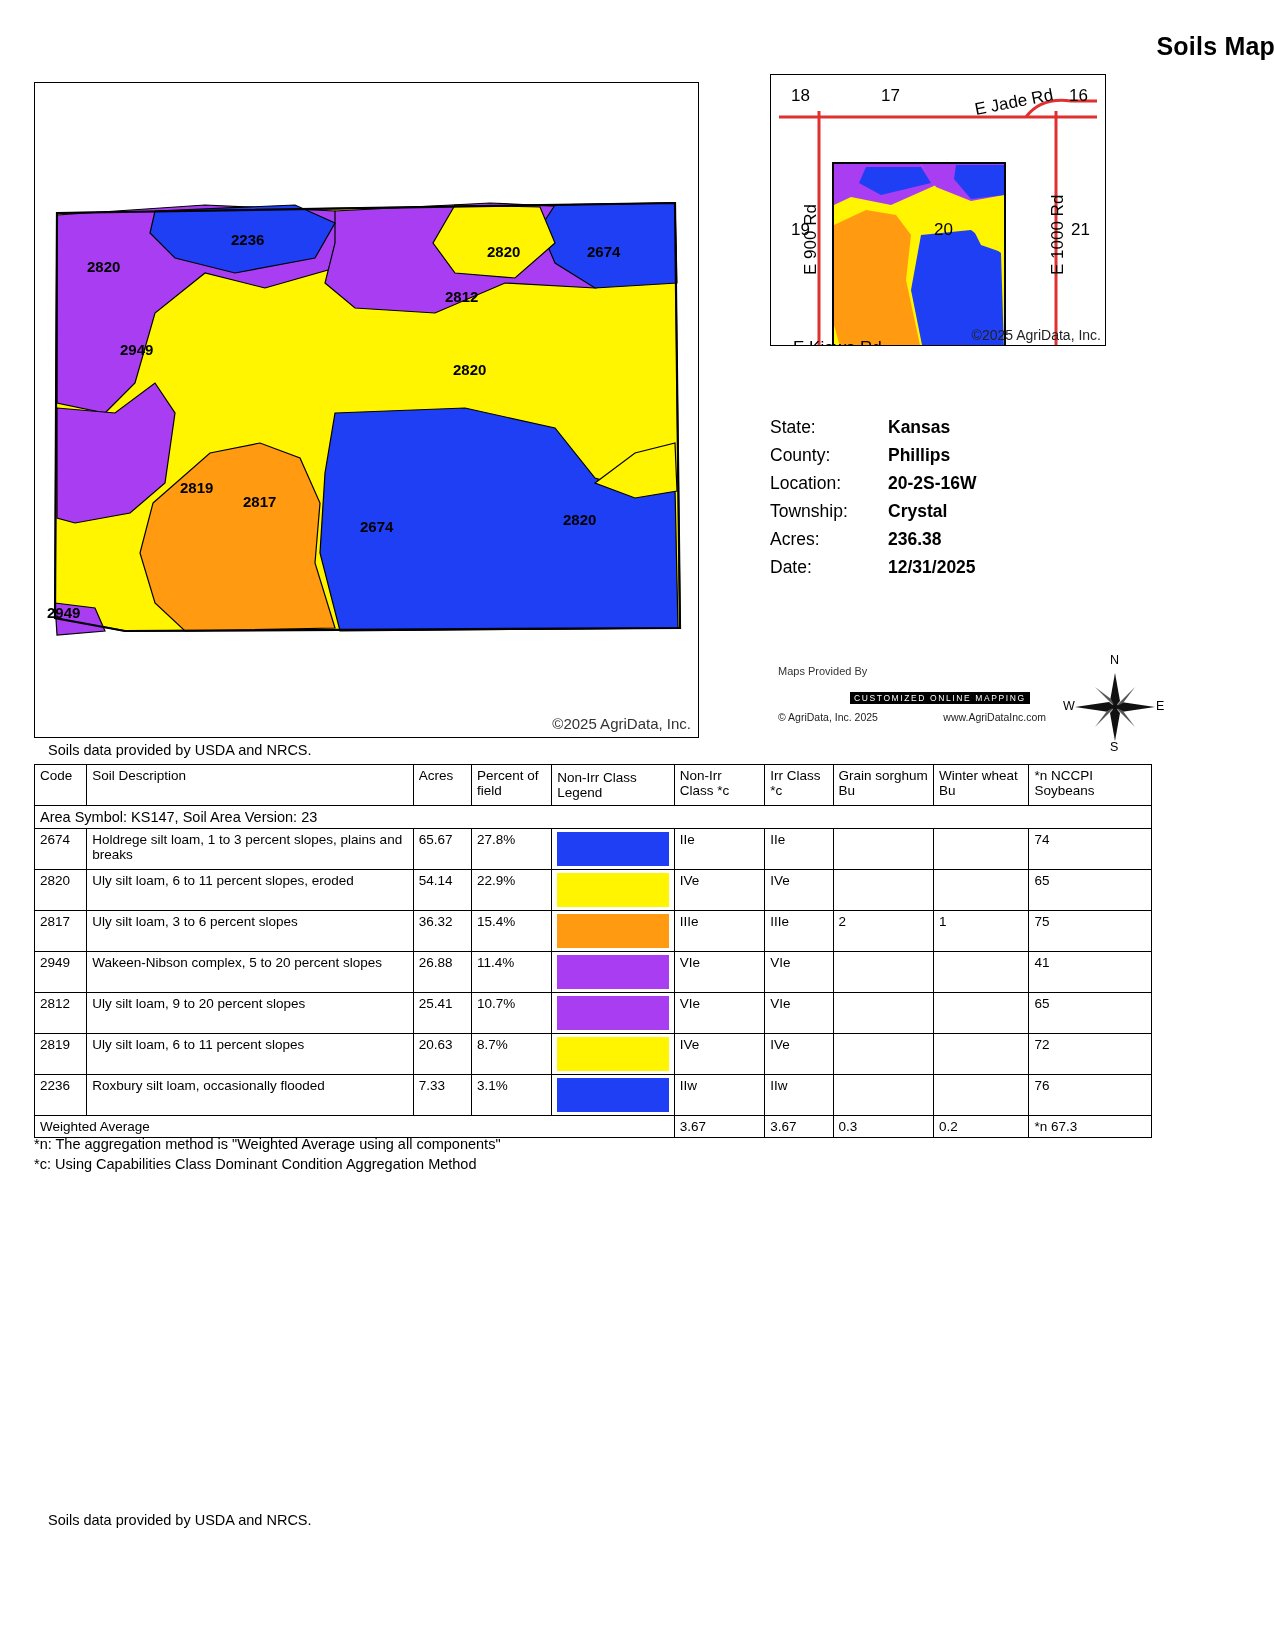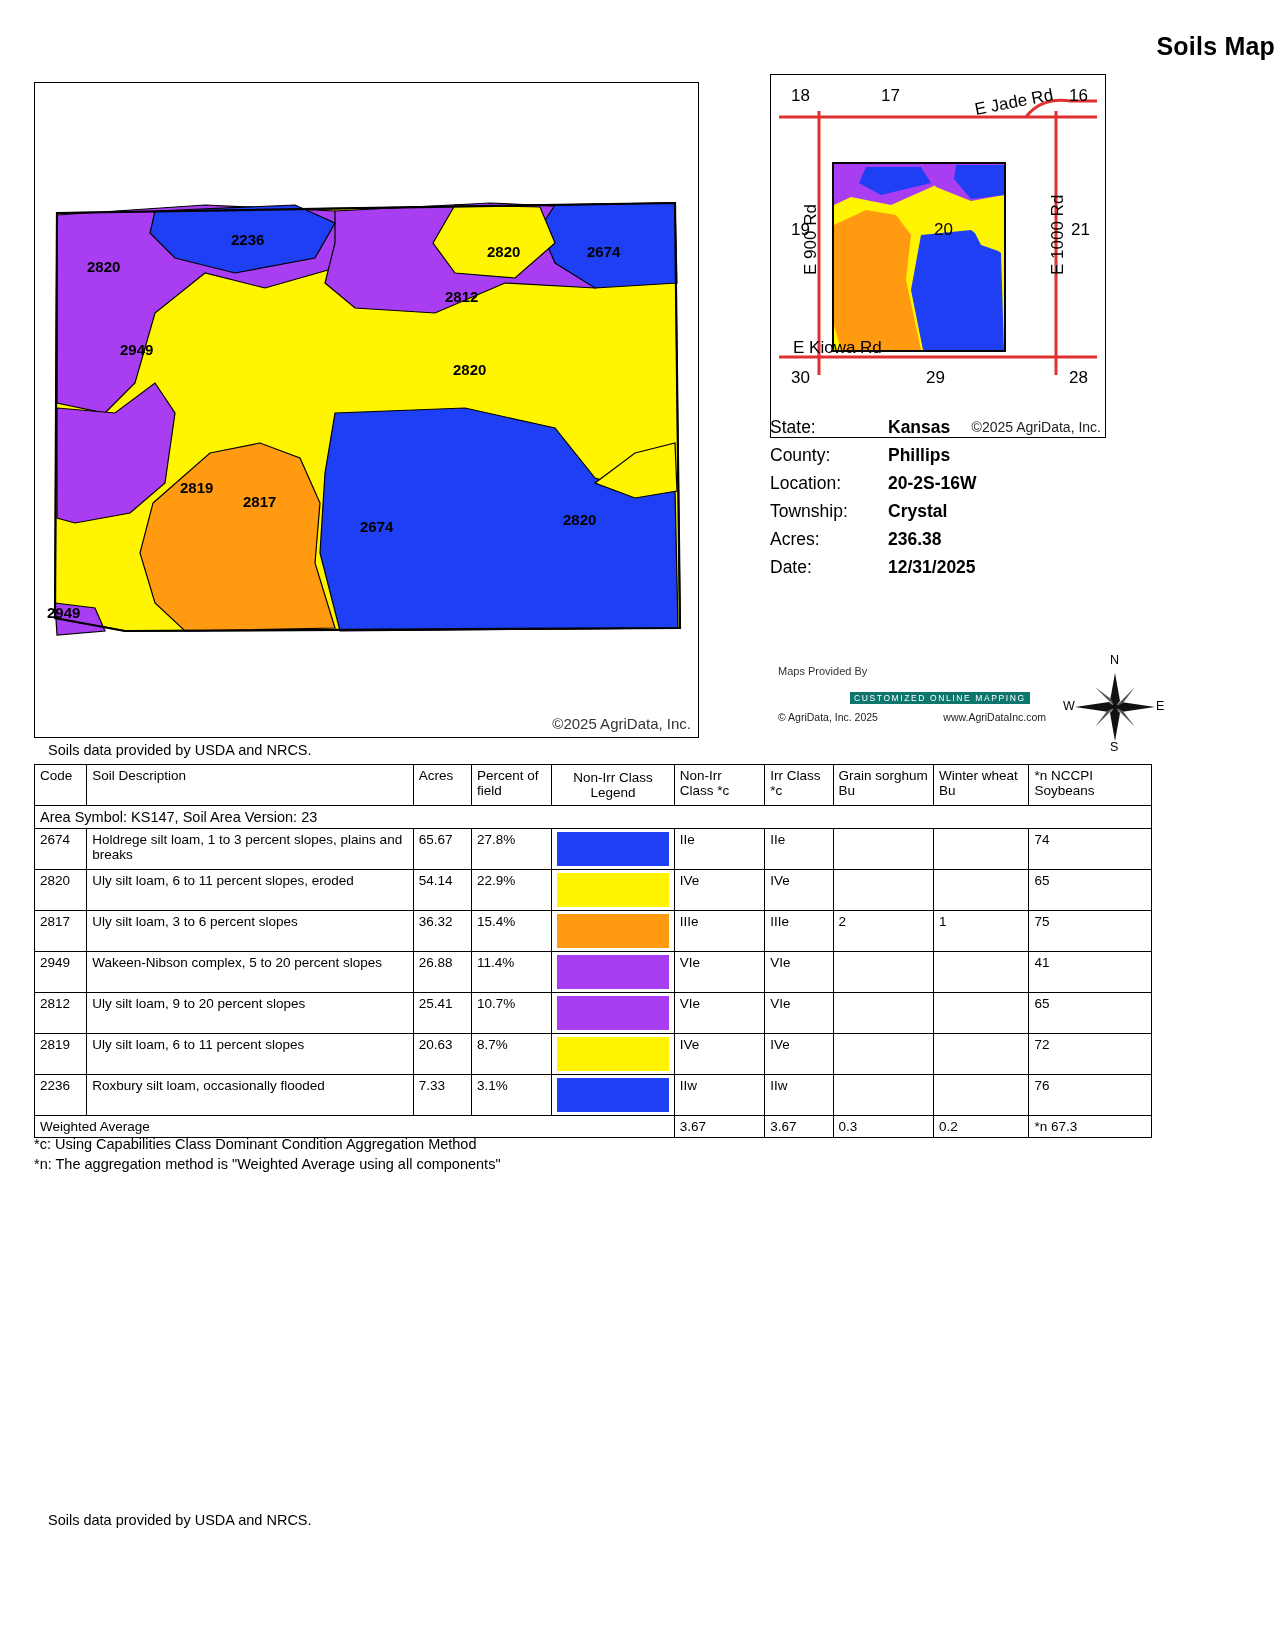--- a/index.html
+++ b/index.html
@@ -34,21 +34,21 @@
     font-size: 15px; color: #333;
   }
   .soils-note-top {
     position: absolute; left: 48px; top: 742px;
     font-size: 14.5px;
   }
 
   
   .loc-box {
     position: absolute; left: 770px; top: 74px;
-    width: 336px; height: 364px;
+    width: 336px; height: 272px;
     border: 1px solid #000; background: #fff; overflow: hidden;
   }
   .loc-credit {
     position: absolute; right: 4px; bottom: 2px;
     font-size: 14px; color: #222;
   }
 
   
   .info {
     position: absolute; left: 770px; top: 414px;
@@ -70,21 +70,21 @@
     border: 1px solid #0d3c86;
     position: relative; overflow: hidden; flex: 0 0 auto;
   }
   .globe svg { position: absolute; left: 4px; top: 2px; }
   .surety-word {
     font-size: 43px; font-weight: bold; color: #1b50a5;
     line-height: 0.92; margin-left: 5px; letter-spacing: -1px;
   }
   .reg { font-size: 15px; vertical-align: super; }
   .surety-sub {
-    background: #0f766e; color: #fff; font-size: 8.5px;
+    background: #000000; color: #fff; font-size: 8.5px;
     letter-spacing: 1.6px; padding: 1px 4px; margin-left: 72px;
     display: inline-block; margin-top: -4px;
   }
   .surety-foot {
     display: flex; justify-content: space-between;
     font-size: 10.5px; color: #222; margin-top: 6px; width: 268px;
   }
 
   
   .compass { position: absolute; left: 1060px; top: 655px; width: 110px; height: 100px; }
@@ -283,21 +283,21 @@
         <tr class="area-sym">
           <td colspan="10">Area Symbol: KS147, Soil Area Version: 23</td>
         </tr>
       </tbody>
       <thead>
         <tr>
           <td class="code">Code</td>
           <td class="desc">Soil Description</td>
           <td class="acres">Acres</td>
           <td class="pct">Percent of field</td>
-          <td class="legend" style="padding:5px;text-align:center;">Non-Irr Class Legend</td>
+          <td class="legend" style="padding:5px;">Non-Irr Class Legend</td>
           <td class="nonirr" style="text-align:left;">Non-Irr Class *c</td>
           <td class="irr" style="text-align:left;">Irr Class *c</td>
           <td class="grain" style="text-align:left;">Grain sorghum Bu</td>
           <td class="winter" style="text-align:left;">Winter wheat Bu</td>
           <td class="nccpi" style="text-align:left;">*n NCCPI Soybeans</td>
         </tr>
       </thead>
       <tbody id="soil-rows">
           <tr class="datarow">
             <td class="code">2674</td>
@@ -405,19 +405,19 @@
           <td class="irr">3.67</td>
           <td class="grain">0.3</td>
           <td class="winter">0.2</td>
           <td class="nccpi">*n 67.3</td>
         </tr>
       </tfoot>
     </table>
   </div>
 
   <div class="footnotes">
+    <div>*n: The aggregation method is "Weighted Average using all components"</div>
     <div>*c: Using Capabilities Class Dominant Condition Aggregation Method</div>
-    <div>*n: The aggregation method is "Weighted Average using all components"</div>
   </div>
 
   <div class="soils-note-bottom">Soils data provided by USDA and NRCS.</div>
 
 </div>
 
 </body></html>

